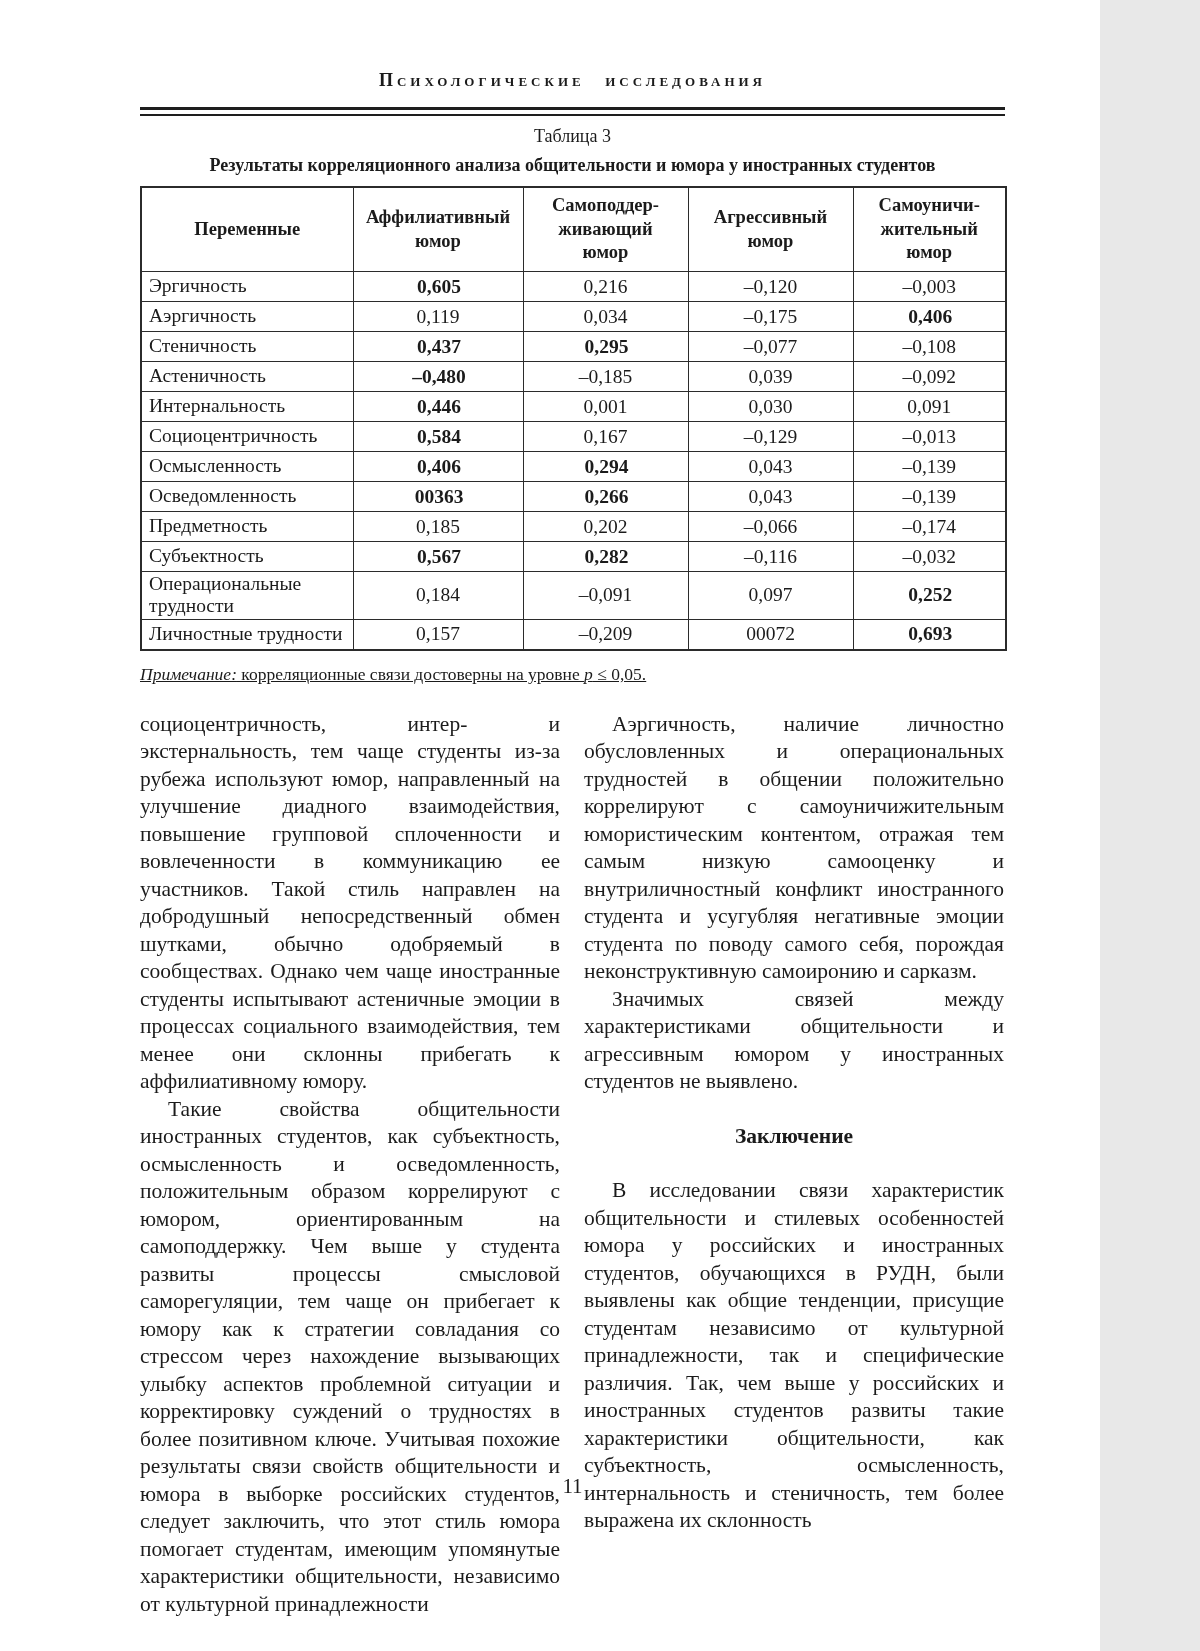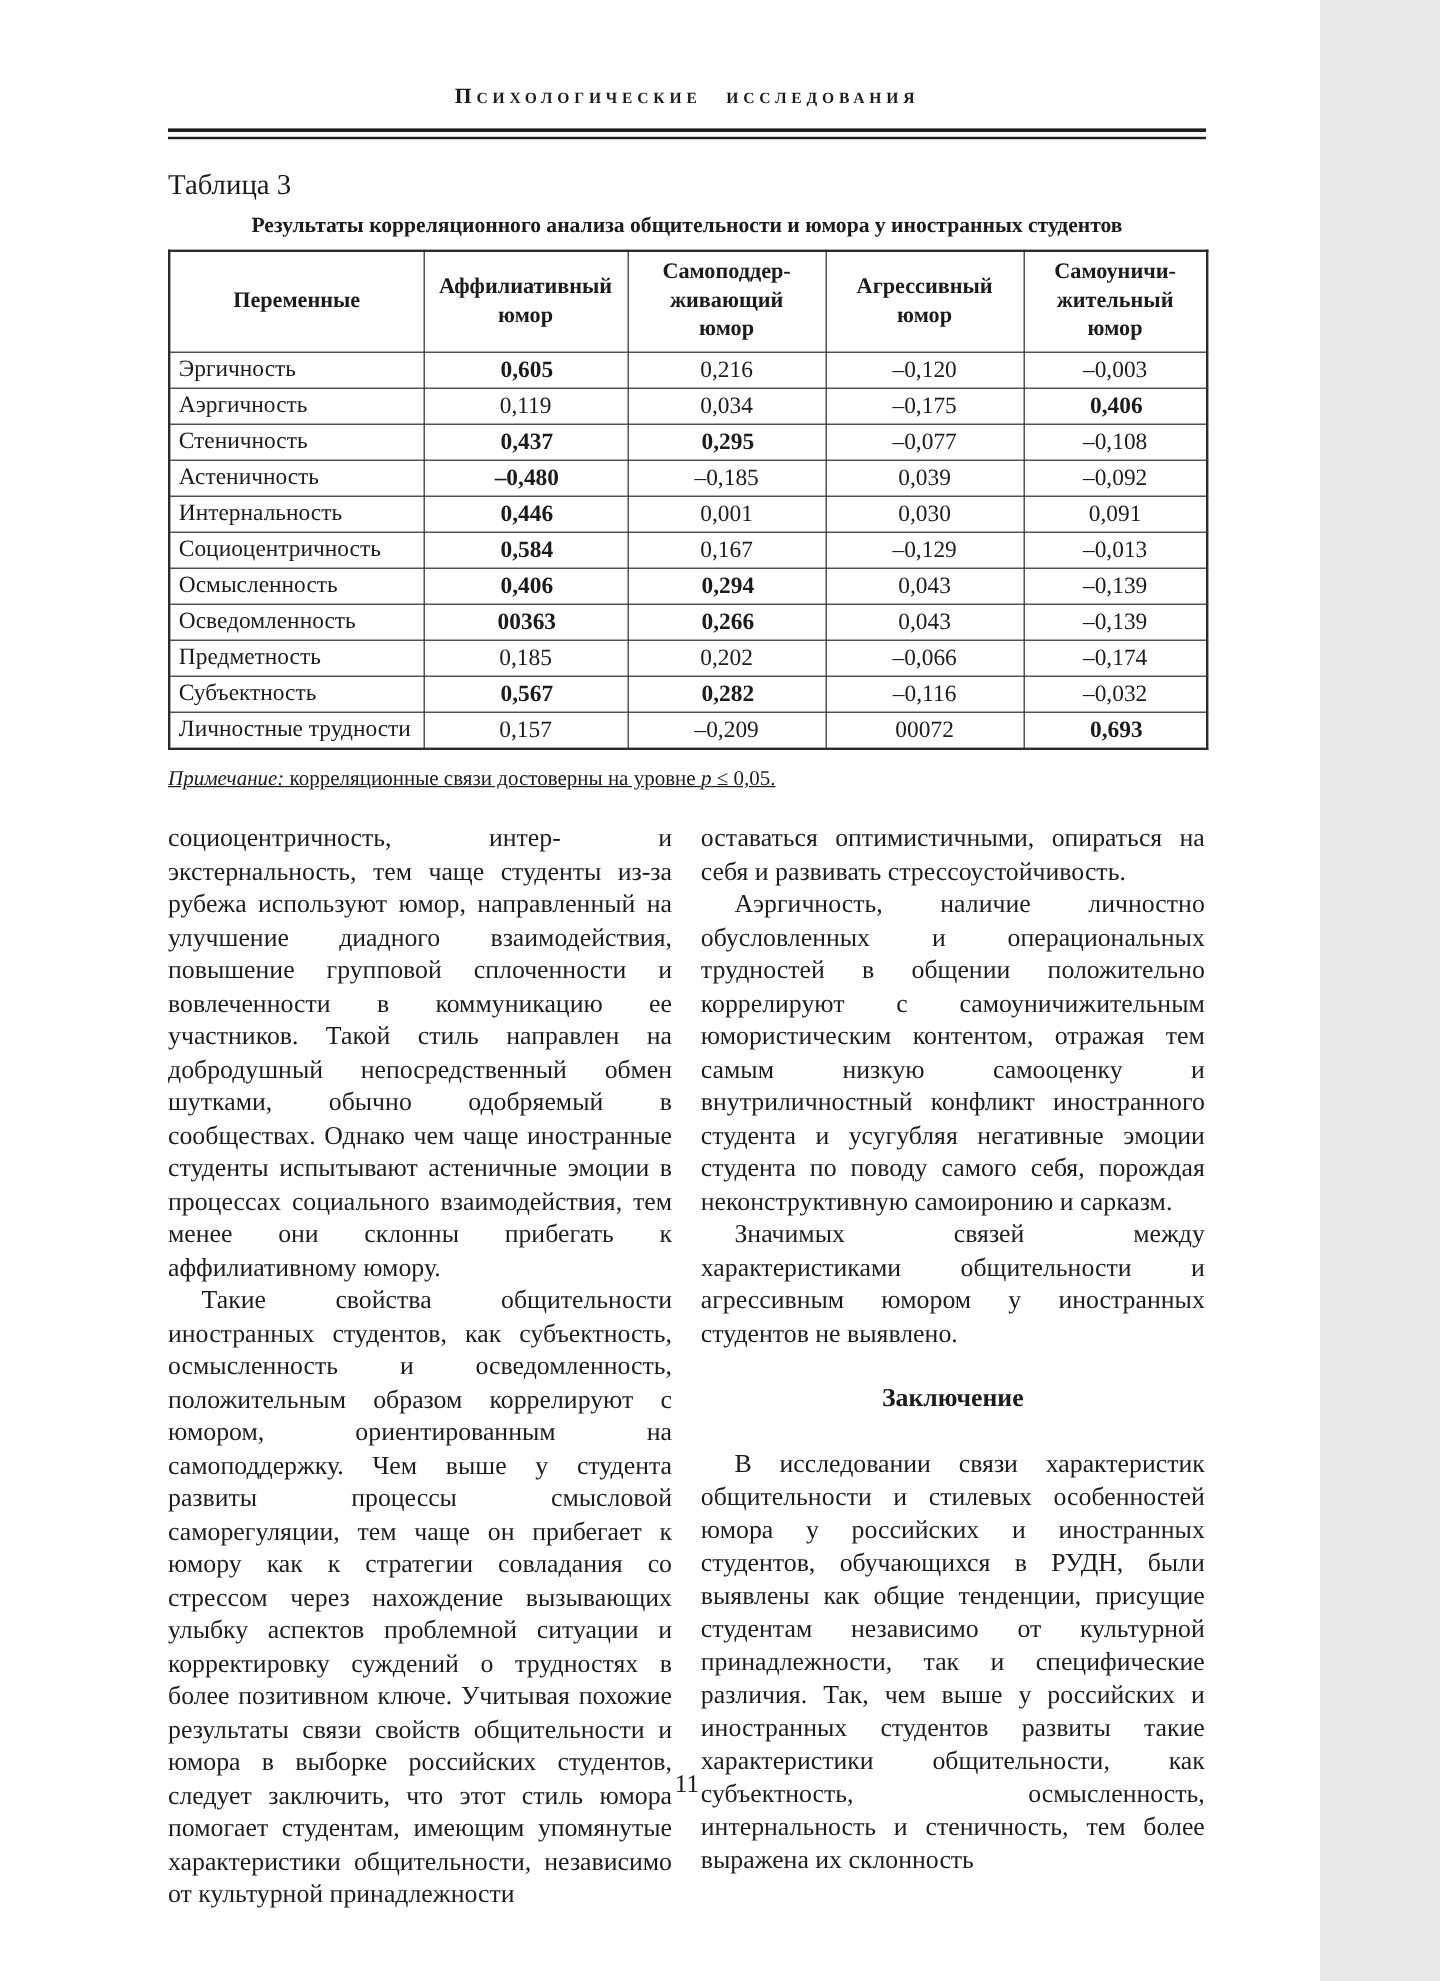--- a/index.html
+++ b/index.html
@@ -24,23 +24,23 @@
     word-spacing: 12px;
   }
   .head-rule {
     margin-top: 16px;
     height: 4px;
     border-top: 3px solid #1e1e1e;
     border-bottom: 2px solid #1e1e1e;
   }
 
   .table-label {
-    margin-top: 26px;
-    text-align: left;
-    font-size: 24px;
+    margin-top: 10px;
+    text-align: center;
+    font-size: 18px;
   }
   .table-title {
     margin-top: 8px;
     text-align: center;
     font-weight: bold;
     font-size: 18px;
   }
 
   table.corr {
     margin-top: 10px;
@@ -208,40 +208,46 @@
             <td>–0,174</td>
           </tr>
           <tr>
             <td class="var">Субъектность</td>
             <td class="b">0,567</td>
             <td class="b">0,282</td>
             <td>–0,116</td>
             <td>–0,032</td>
           </tr>
           <tr>
+            <td class="var">Операциональные трудности</td>
+            <td>0,184</td>
+            <td>–0,091</td>
+            <td>0,097</td>
+            <td class="b">0,252</td>
+          </tr>
+          <tr>
             <td class="var">Личностные трудности</td>
             <td>0,157</td>
             <td>–0,209</td>
             <td>00072</td>
             <td class="b">0,693</td>
           </tr>
         </tbody>
     </table>
 
     <div class="note">
       <span class="it">Примечание:</span><span> корреляционные связи достоверны на уровне </span><span class="it">p</span><span> ≤ 0,05.</span>
     </div>
 
     <div class="columns">
       <div class="col" id="left-col">
           <p>социоцентричность, интер- и экстернальность, тем чаще студенты из-за рубежа используют юмор, направленный на улучшение диадного взаимодействия, повышение групповой сплоченности и вовлеченности в коммуникацию ее участников. Такой стиль направлен на добродушный непосредственный обмен шутками, обычно одобряемый в сообществах. Однако чем чаще иностранные студенты испытывают астеничные эмоции в процессах социального взаимодействия, тем менее они склонны прибегать к аффилиативному юмору.</p>
           <p class="indent">Такие свойства общительности иностранных студентов, как субъектность, осмысленность и осведомленность, положительным образом коррелируют с юмором, ориентированным на самоподдержку. Чем выше у студента развиты процессы смысловой саморегуляции, тем чаще он прибегает к юмору как к стратегии совладания со стрессом через нахождение вызывающих улыбку аспектов проблемной ситуации и корректировку суждений о трудностях в более позитивном ключе. Учитывая похожие результаты связи свойств общительности и юмора в выборке российских студентов, следует заключить, что этот стиль юмора помогает студентам, имеющим упомянутые характеристики общительности, независимо от культурной принадлежности</p>
         </div>
       <div class="col" id="right-col">
-          <p>оставаться оптимистичными, опираться на себя и развивать стрессоустойчивость.</p>
           <p class="indent">Аэргичность, наличие личностно обусловленных и операциональных трудностей в общении положительно коррелируют с самоуничижительным юмористическим контентом, отражая тем самым низкую самооценку и внутриличностный конфликт иностранного студента и усугубляя негативные эмоции студента по поводу самого себя, порождая неконструктивную самоиронию и сарказм.</p>
           <p class="indent">Значимых связей между характеристиками общительности и агрессивным юмором у иностранных студентов не выявлено.</p>
           <p class="col-heading">Заключение</p>
           <p class="indent">В исследовании связи характеристик общительности и стилевых особенностей юмора у российских и иностранных студентов, обучающихся в РУДН, были выявлены как общие тенденции, присущие студентам независимо от культурной принадлежности, так и специфические различия. Так, чем выше у российских и иностранных студентов развиты такие характеристики общительности, как субъектность, осмысленность, интернальность и стеничность, тем более выражена их склонность</p>
         </div>
     </div>
 
   </div>
 
   <div class="page-number">11</div>

